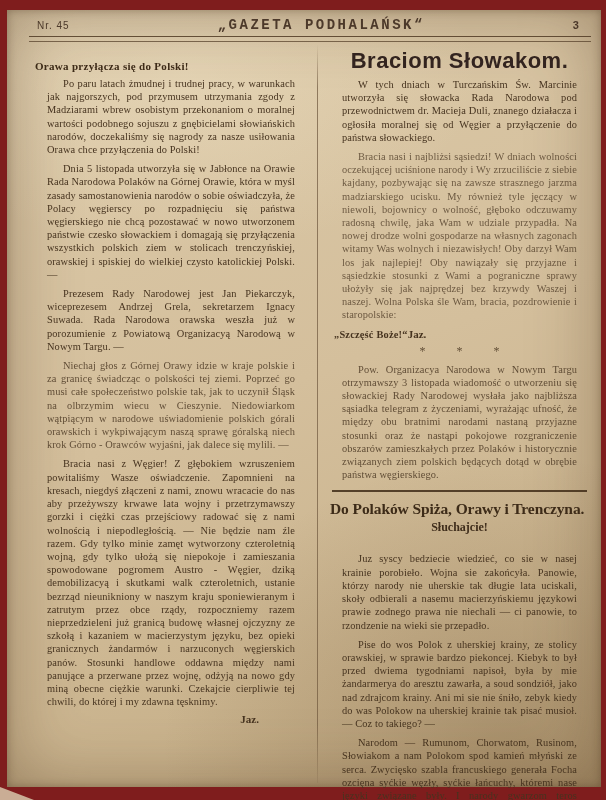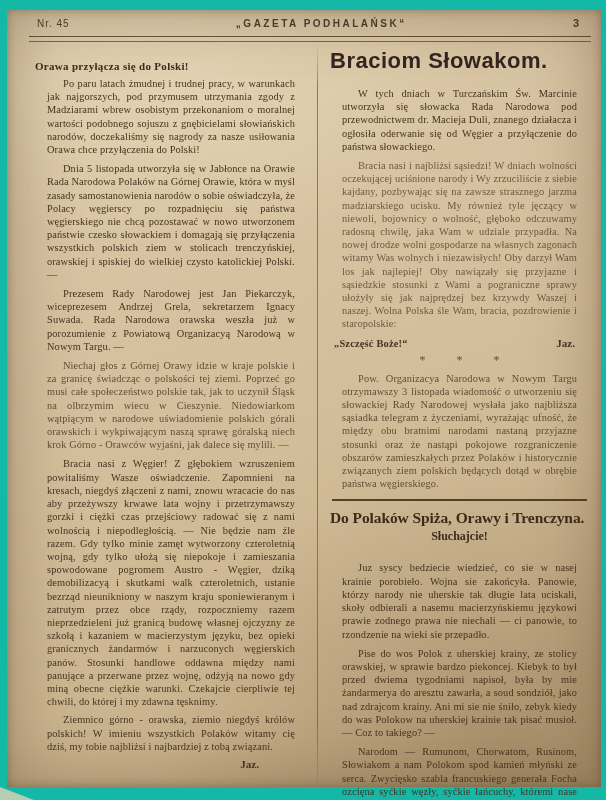--- a/index.html
+++ b/index.html
@@ -1,42 +1,42 @@
 <!DOCTYPE html>
 <html lang="pl"><head>
 <meta charset="utf-8">
 <style>
   html,body{margin:0;padding:0;}
   body{
     width:606px;height:800px;overflow:hidden;
     background:#241a11;
     font-family:"Liberation Serif","DejaVu Serif",serif;
   }
-  .photo{position:relative;width:606px;height:800px;background:#14b8a6;}
+  .photo{position:relative;width:606px;height:800px;background:#7f1d1d;}
   .paper{
     position:absolute;left:7px;top:10px;right:5px;bottom:13px;
     background:
       radial-gradient(ellipse 420px 260px at 30% 8%, rgba(245,233,205,.35), rgba(245,233,205,0) 70%),
       radial-gradient(ellipse 500px 420px at 85% 95%, rgba(94,66,36,.28), rgba(94,66,36,0) 70%),
       linear-gradient(160deg,#dccaa9 0%,#d4bf9c 48%,#c3ac84 100%);
     box-shadow: inset 0 0 70px rgba(70,45,20,.38), inset 0 0 10px rgba(55,35,15,.35);
   }
   .corner-light{
     position:absolute;left:0;bottom:0;width:34px;height:13px;
     background:#ddd2b4;opacity:.8;
     clip-path:polygon(0 100%,100% 100%,0 0);
   }
   .header{
     position:absolute;top:7px;left:30px;right:22px;
     display:flex;justify-content:space-between;align-items:baseline;
     color:#4c392a;font-size:10px;
   }
   .issue{font-family:"Liberation Sans",sans-serif;font-size:10px;letter-spacing:1px;}
   .masthead{
-    font-family:Liberation Sans, sans-serif;font-size:10px;font-weight:bold;
+    font-family:Liberation Mono, monospace;font-size:14px;font-weight:bold;
     letter-spacing:2.5px;color:#4c392a;
   }
   .pagenum{font-family:"Liberation Sans",sans-serif;font-size:11px;font-weight:bold;}
   .rule-double{
     position:absolute;top:26px;left:22px;right:10px;height:4px;
     border-top:1.5px solid rgba(80,58,36,.85);
     border-bottom:1px solid rgba(80,58,36,.7);
   }
   .columns{
     position:absolute;top:34px;left:26px;right:10px;bottom:4px;
@@ -44,21 +44,21 @@
   }
   .col-left{flex:0 0 272px;padding:4px 10px 0 2px;}
   .divider{flex:0 0 1px;background:linear-gradient(rgba(88,64,40,.0), rgba(88,64,40,.6) 6%, rgba(88,64,40,.55) 92%, rgba(88,64,40,.1));}
   .col-right{flex:1;padding:2px 2px 0 12px;}
 
   .article-title{
     margin:12px 0 5px;white-space:nowrap;
     font-size:11px;font-weight:bold;color:#3d2b18;letter-spacing:.3px;
   }
   .article-title-sans{
-    margin:2px 0 13px;text-align:left;white-space:nowrap;
+    margin:2px 0 4px;text-align:center;white-space:nowrap;
     font-family:"Liberation Sans",sans-serif;
     font-size:22px;font-weight:bold;color:#33241ا4;color:#33241f;letter-spacing:.5px;
   }
   .article-title-deco{
     margin:8px 0 2px;text-align:left;white-space:nowrap;
     font-size:15.5px;font-weight:bold;color:#3d2b18;letter-spacing:-.1px;
   }
   .article-subtitle{
     margin:2px 0 17px;text-align:center;
     font-size:12px;font-weight:bold;color:#3f2d1b;
@@ -69,21 +69,21 @@
     hyphens:none;
   }
   p.tight{margin-bottom:5px;}
   .faint{opacity:.82;}
   .fainter{opacity:.74;}
   .signature{
     text-align:right;padding-right:48px;
     font-size:11px;font-weight:bold;color:#46331f;margin:2px 0 0;
   }
   .closing-row{
-    display:flex;justify-content:space-between;align-items:baseline;
+    display:flex;align-items:baseline;
     font-size:10.4px;color:#46331f;margin:0 0 4px;padding:0 14px 0 4px;
   }
   .closing-left{font-weight:bold;letter-spacing:.2px;}
   .closing-right{font-weight:bold;font-size:11px;}
   .asterisk-sep{
     text-align:center;font-size:12px;letter-spacing:14px;color:#4a3722;
     margin:2px 0 4px;padding-left:14px;opacity:.85;
   }
   .section-rule{
     height:0;border:none;border-top:2.5px solid rgba(62,42,22,.85);
@@ -106,31 +106,30 @@
     <div class="columns">
 
       <div class="col-left">
         <div>
           <h1 class="article-title">Orawa przyłącza się do Polski!</h1>
           <p class="body-text">Po paru latach żmudnej i trudnej pracy, w warunkach jak najgorszych, pod przymusem utrzymania zgody z Madziarami wbrew osobistym przekonaniom o moralnej wartości podobnego sojuszu z gnębicielami słowiańskich narodów, doczekaliśmy się nagrody za nasze usiłowania Orawa chce przyłączenia do Polski!</p>
           <p class="body-text">Dnia 5 listopada utworzyła się w Jabłonce na Orawie Rada Narodowa Polaków na Górnej Orawie, która w myśl zasady samostanowienia narodów o sobie oświadczyła, że Polacy węgierscy po rozpadnięciu się państwa węgierskiego nie chcą pozostawać w nowo utworzonem państwie czesko słowackiem i domagają się przyłączenia wszystkich polskich ziem w stolicach trenczyńskiej, orawskiej i spiskiej do wielkiej czysto katolickiej Polski. —</p>
           <p class="body-text">Prezesem Rady Narodowej jest Jan Piekarczyk, wiceprezesem Andrzej Grela, sekretarzem Ignacy Suwada. Rada Narodowa orawska weszła już w porozumienie z Powiatową Organizacyą Narodową w Nowym Targu. —</p>
           <p class="body-text faint">Niechaj głos z Górnej Orawy idzie w kraje polskie i za granicę świadcząc o polskości tej ziemi. Poprzeć go musi całe społeczeństwo polskie tak, jak to uczynił Śląsk na olbrzymim wiecu w Cieszynie. Niedowiarkom wątpiącym w narodowe uświadomienie polskich górali orawskich i wykpiwającym naszą sprawę góralską niech krok Górno - Orawców wyjaśni, jak dalece się mylili. —</p>
           <p class="body-text tight">Bracia nasi z Węgier! Z głębokiem wzruszeniem powitaliśmy Wasze oświadczenie. Zapomnieni na kresach, niegdyś złączeni z nami, znowu wracacie do nas aby przeżywszy krwawe lata wojny i przetrzymawszy gorzki i ciężki czas przejściowy radować się z nami wolnością i niepodległością. — Nie będzie nam źle razem. Gdy tylko minie zamęt wytworzony czteroletnią wojną, gdy tylko ułożą się niepokoje i zamieszania spowodowane pogromem Austro - Węgier, dziką demobilizacyą i skutkami walk czteroletnich, ustanie bezrząd nieunikniony w naszym kraju sponiewieranym i zatrutym przez obce rządy, rozpoczniemy razem nieprzedzieleni już granicą budowę własnej ojczyzny ze szkołą i kazaniem w macierzystym języku, bez opieki granicznych żandarmów i narzuconych węgierskich panów. Stosunki handlowe oddawna między nami panujące a przerwane przez wojnę, odżyją na nowo gdy miną obecne ciężkie warunki. Czekajcie cierpliwie tej chwili, do której i my zdawna tęsknimy.</p>
-          <p class="body-text tight">Ziemnico górno - orawska, ziemio niegdyś królów polskich! W imieniu wszystkich Polaków witamy cię dziś, my tobie najbliżsi i najbardziej z tobą związani.</p>
           <div class="signature">Jaz.</div>
         </div>
       </div>
 
       <div class="divider"></div>
 
       <div class="col-right">
         <div>
           <h2 class="article-title-sans">Braciom Słowakom.</h2>
-          <p class="body-text">W tych dniach w Turczańskim Św. Marcinie utworzyła się słowacka Rada Narodowa pod przewodnictwem dr. Macieja Duli, znanego działacza i ogłosiła oderwanie się od Węgier a przyłączenie do państwa słowackiego.</p>
+          <p class="body-text">W tych dniach w Turczańskim Św. Marcinie utworzyła się słowacka Rada Narodowa pod przewodnictwem dr. Macieja Duli, znanego działacza i ogłosiła moralnej się od Węgier a przyłączenie do państwa słowackiego.</p>
           <p class="body-text fainter">Bracia nasi i najbliżsi sąsiedzi! W dniach wolności oczekującej uciśnione narody i Wy zrzuciliście z siebie kajdany, pozbywając się na zawsze strasznego jarzma madziarskiego ucisku. My również tyle jęczący w niewoli, bojownicy o wolność, głęboko odczuwamy radosną chwilę, jaka Wam w udziale przypadła. Na nowej drodze wolni gospodarze na własnych zagonach witamy Was wolnych i niezawisłych! Oby darzył Wam los jak najlepiej! Oby nawiązały się przyjazne i sąsiedzkie stosunki z Wami a pograniczne sprawy ułożyły się jak najprędzej bez krzywdy Waszej i naszej. Wolna Polska śle Wam, bracia, pozdrowienie i staropolskie:</p>
           <div class="closing-row">
             <span class="closing-left">„Szczęść Boże!“</span>
             <span class="closing-right">Jaz.</span>
           </div>
           <div class="asterisk-sep">* * *</div>
           <p class="body-text faint">Pow. Organizacya Narodowa w Nowym Targu otrzymawszy 3 listopada wiadomość o utworzeniu się słowackiej Rady Narodowej wysłała jako najbliższa sąsiadka telegram z życzeniami, wyrażając ufność, że między obu bratnimi narodami nastaną przyjazne stosunki oraz że nastąpi pokojowe rozgraniczenie obszarów zamieszkałych przez Polaków i historycznie związanych ziem polskich będących dotąd w obrębie państwa węgierskiego.</p>
         </div>
 
         <hr class="section-rule">

